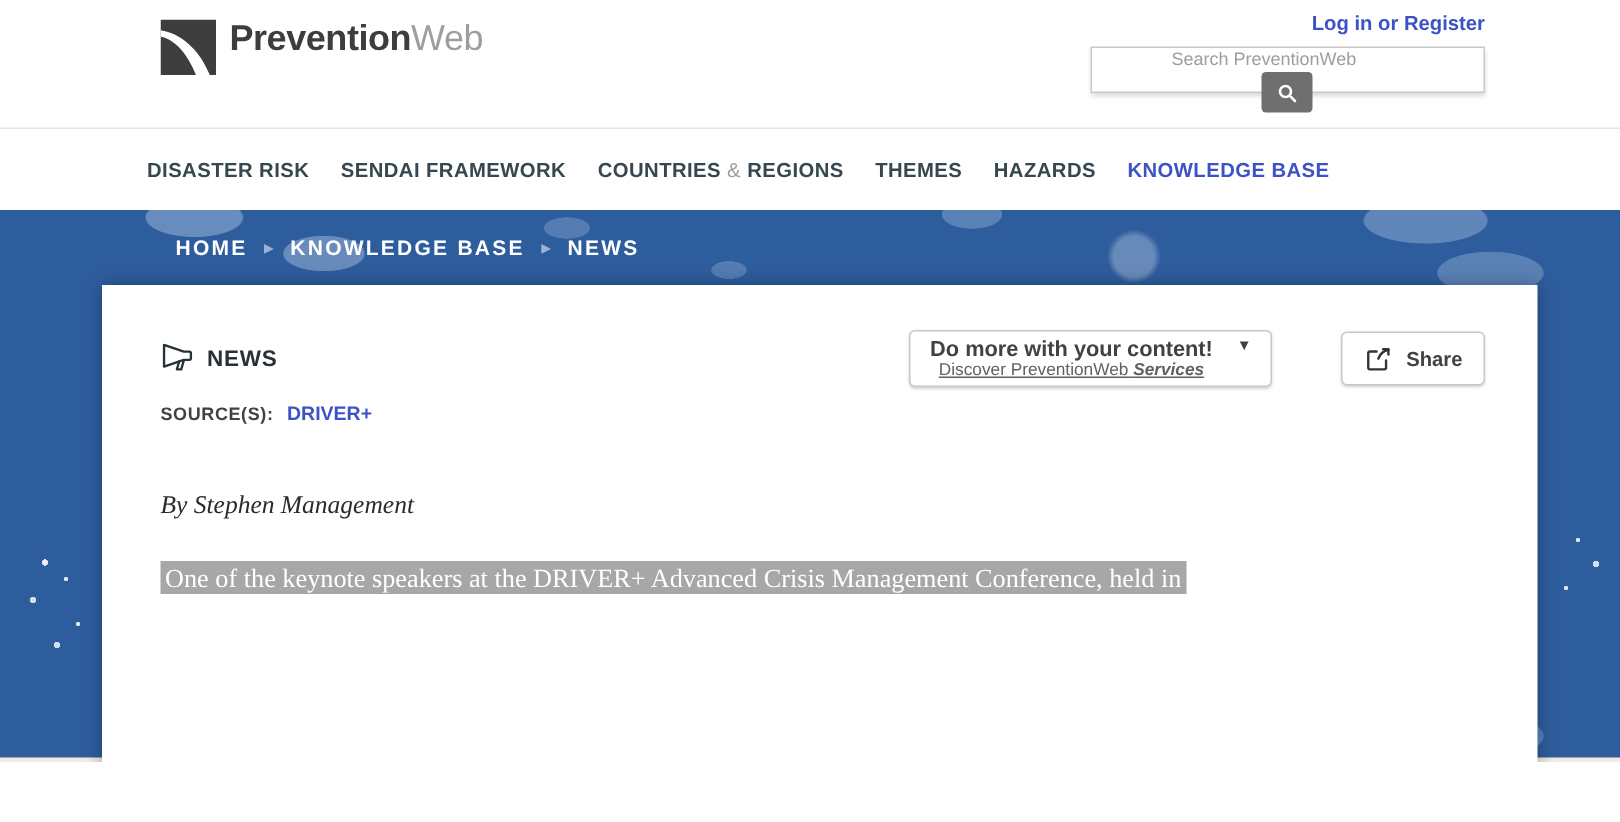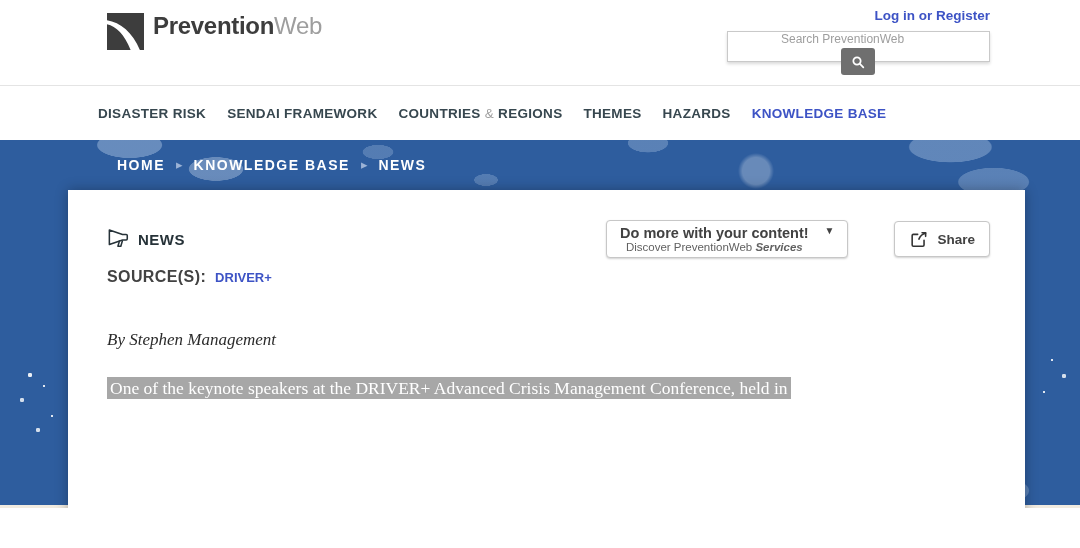--- a/index.html
+++ b/index.html
@@ -69,34 +69,34 @@
   .panel-top { display: flex; align-items: center; justify-content: space-between; }
   .section-label { display: flex; align-items: center; }
   .section-label .mega { transform: scaleX(-1); margin-right: 9px; display: inline-flex; }
   .section-label span.txt { font-size: 15px; font-weight: 700; letter-spacing: .5px; color: #263238; }
 
   .actions { display: flex; align-items: center; }
   .btn { background: #fff; border: 1px solid #c7c7c7; border-radius: 4px; box-shadow: 0 1px 2px rgba(0,0,0,.18); cursor: pointer; font-family: "Liberation Sans", sans-serif; }
   .do-more { display: flex; align-items: flex-start; padding: 4px 13px; height: 38px; margin-right: 9px; }
   .do-more-text { text-align: center; }
   .do-more-line1 { font-size: 14.5px; font-weight: 700; color: #424242; line-height: 16px; }
-  .do-more-line2 { font-size: 11.5px; color: #616161; line-height: 13px; }
+  .do-more-line2 { font-size: 11.5px; color: #616161; line-height: 13px; text-decoration: underline; }
   .do-more-line2 b { font-style: italic; }
   .do-more-caret { font-size: 10px; color: #424242; margin-left: 16px; }
   .share-btn { display: flex; align-items: center; height: 36px; padding: 0 14px; margin-left: 37px; }
   .share-btn .lbl { font-size: 13.5px; font-weight: 700; color: #424242; margin-left: 9px; }
 
   .title-row { display: flex; margin-top: 18px; }
   h1.article-title { margin: 0; font-size: 29px; line-height: 44px; font-weight: 700; color: #263238; letter-spacing: -0.2px; white-space: pre-line; width: 690px; }
   .pub-box { margin-left: auto; margin-top: 5px; width: 208px; border: 1px solid #d5d5d5; border-radius: 4px; padding: 13px 16px; align-self: flex-start; }
   .pub-label { font-size: 12.5px; font-weight: 700; color: #424242; letter-spacing: .3px; }
   .pub-date { font-size: 13.5px; color: #424242; margin-top: 7px; }
 
   .sources-row { margin-top: 10px; display: flex; align-items: baseline; }
-  .sources-label { font-size: 16px; font-weight: 700; color: #424242; letter-spacing: .4px; }
+  .sources-label { font-size: 12px; font-weight: 700; color: #424242; letter-spacing: .4px; }
   .source-link { font-size: 13px; font-weight: 700; color: #3d53c5; text-decoration: none; margin-left: 9px; cursor: pointer; }
 
   .byline { margin: 44px 0 0 0; font-family: "Liberation Serif", serif; font-style: italic; font-size: 17px; color: #2b2b2b; }
   .body-par { margin: 27px 0 0 0; font-family: "Liberation Serif", serif; font-size: 17.5px; line-height: 22px; }
   .selected { background: #a7a7a7; color: #ffffff; padding: 1px 3px; }
 </style>
 </head>
 <body>
 
 <div class="page">

